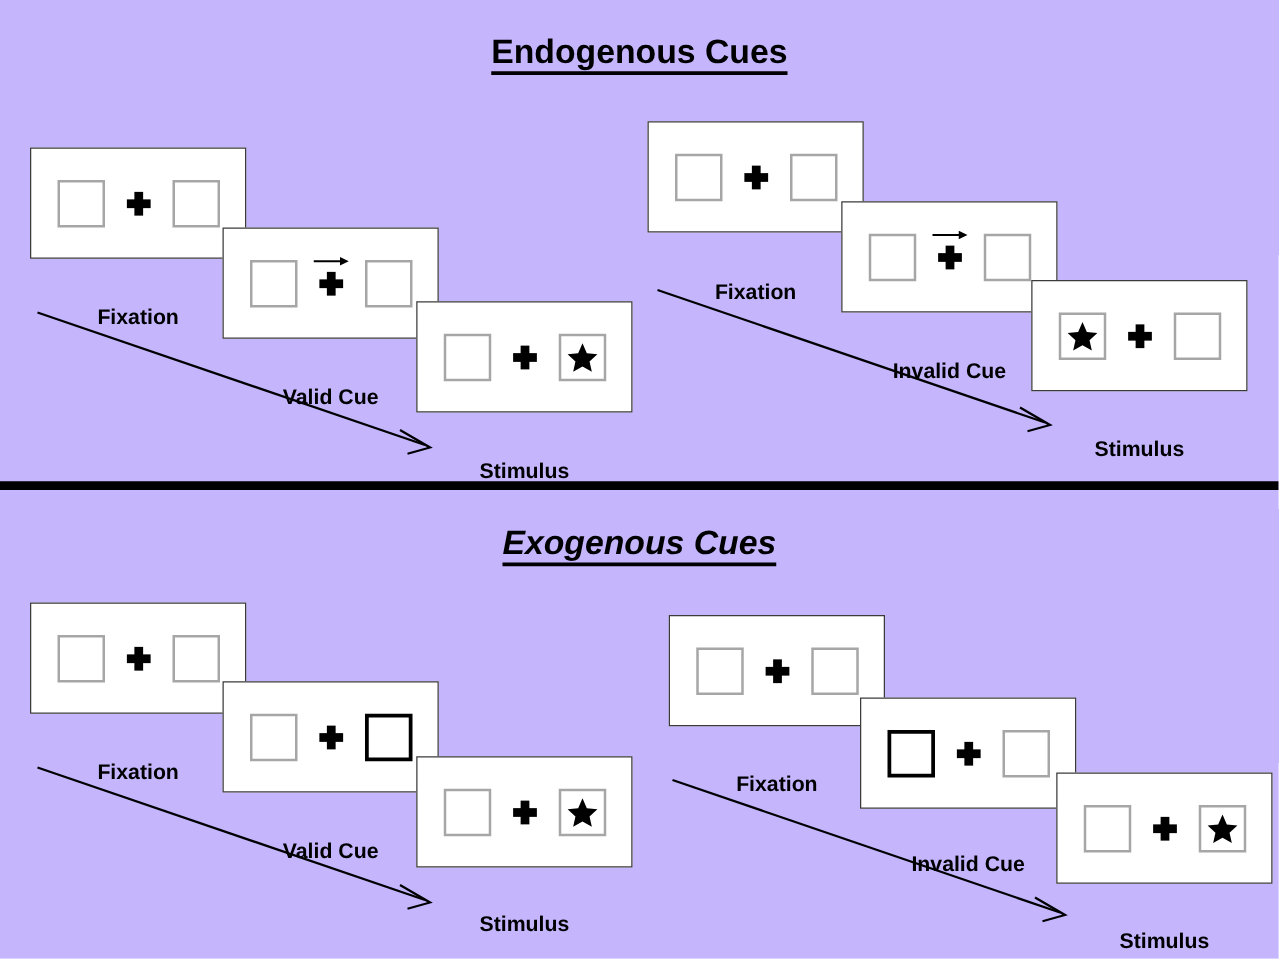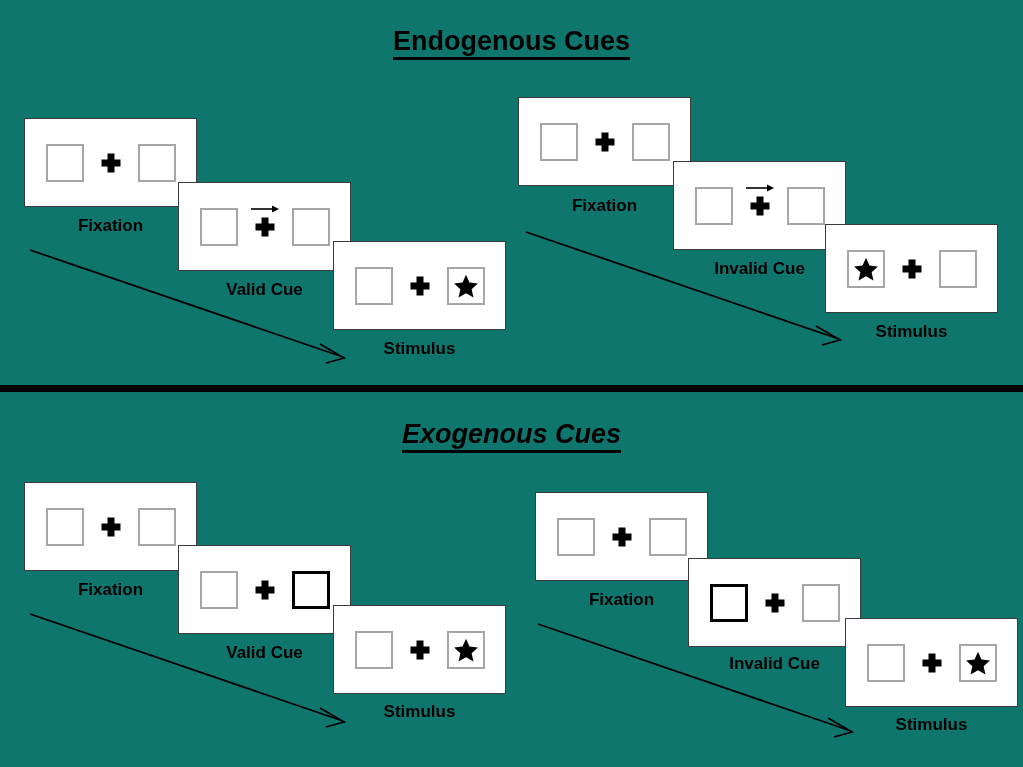--- a/index.html
+++ b/index.html
@@ -7,21 +7,21 @@
     padding: 0;
     background: #ffffff;
   }
   body {
     font-family: "Liberation Sans", sans-serif;
   }
   #stage {
     position: relative;
     width: 1023px;
     height: 767px;
-    background: #0f766e;
+    background: #c4b5fd;
     overflow: hidden;
   }
 
   
   .section-title {
     position: absolute;
     left: 0;
     width: 1023px;
     text-align: center;
     font-size: 27px;
@@ -121,20 +121,21 @@
     height: 12px;
   }
 
   
   .caption {
     position: absolute;
     font-size: 17px;
     font-weight: bold;
     color: #000000;
     white-space: nowrap;
+    margin-top: 28px;
   }
 
   
   .time-arrow {
     position: absolute;
     overflow: visible;
   }
 </style>
 </head>
 <body>

